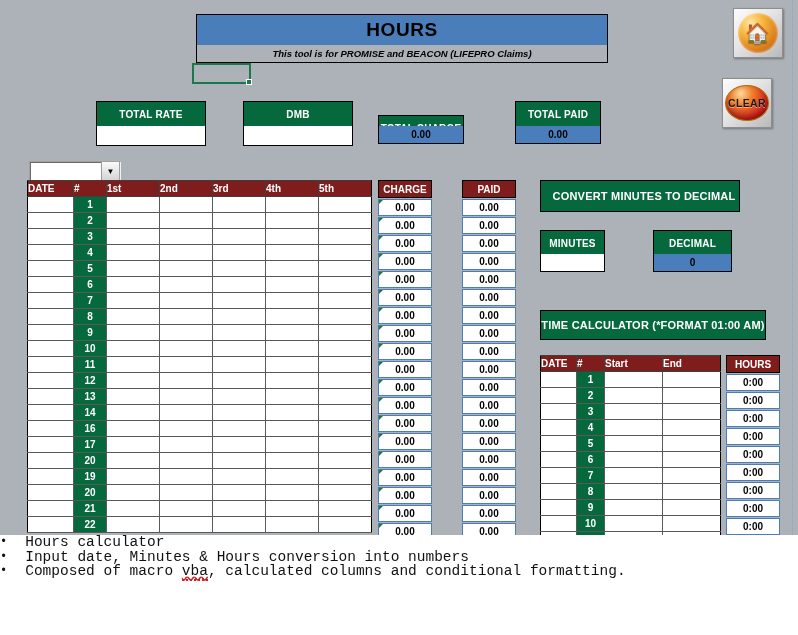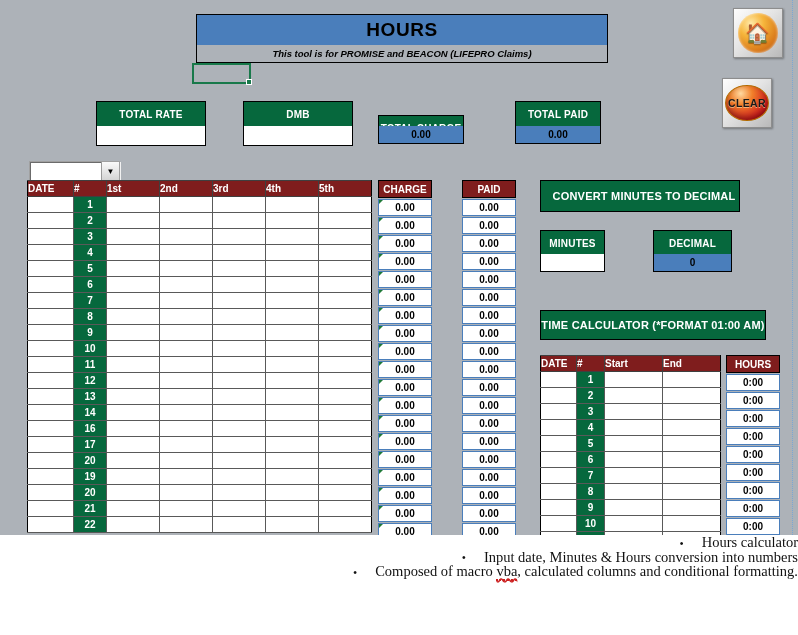--- a/index.html
+++ b/index.html
@@ -177,23 +177,23 @@
 
   
   .caption{
     position:absolute;left:0;top:535px;width:798px;height:100px;
     background:#ffffff;
   }
   .caption ul{
     list-style:none;margin:0;padding:0;
   }
   .caption li{
-    font-family:Liberation Serif, serif;
+    font-family:Liberation Mono, monospace;
     font-size:14.5px;color:#111;
-    text-align:right;
+    text-align:left;
     padding:0;margin:0;
     line-height:1;
   }
   .caption li .bullet{display:inline-block;margin-right:18px;font-size:12px;
     vertical-align:middle;}
   .cap-1{margin-top:12px;}
   .cap-2{margin-top:18px;}
   .cap-3{margin-top:18px;}
   .misspell{
     border-bottom:2px dotted #cc2020;

